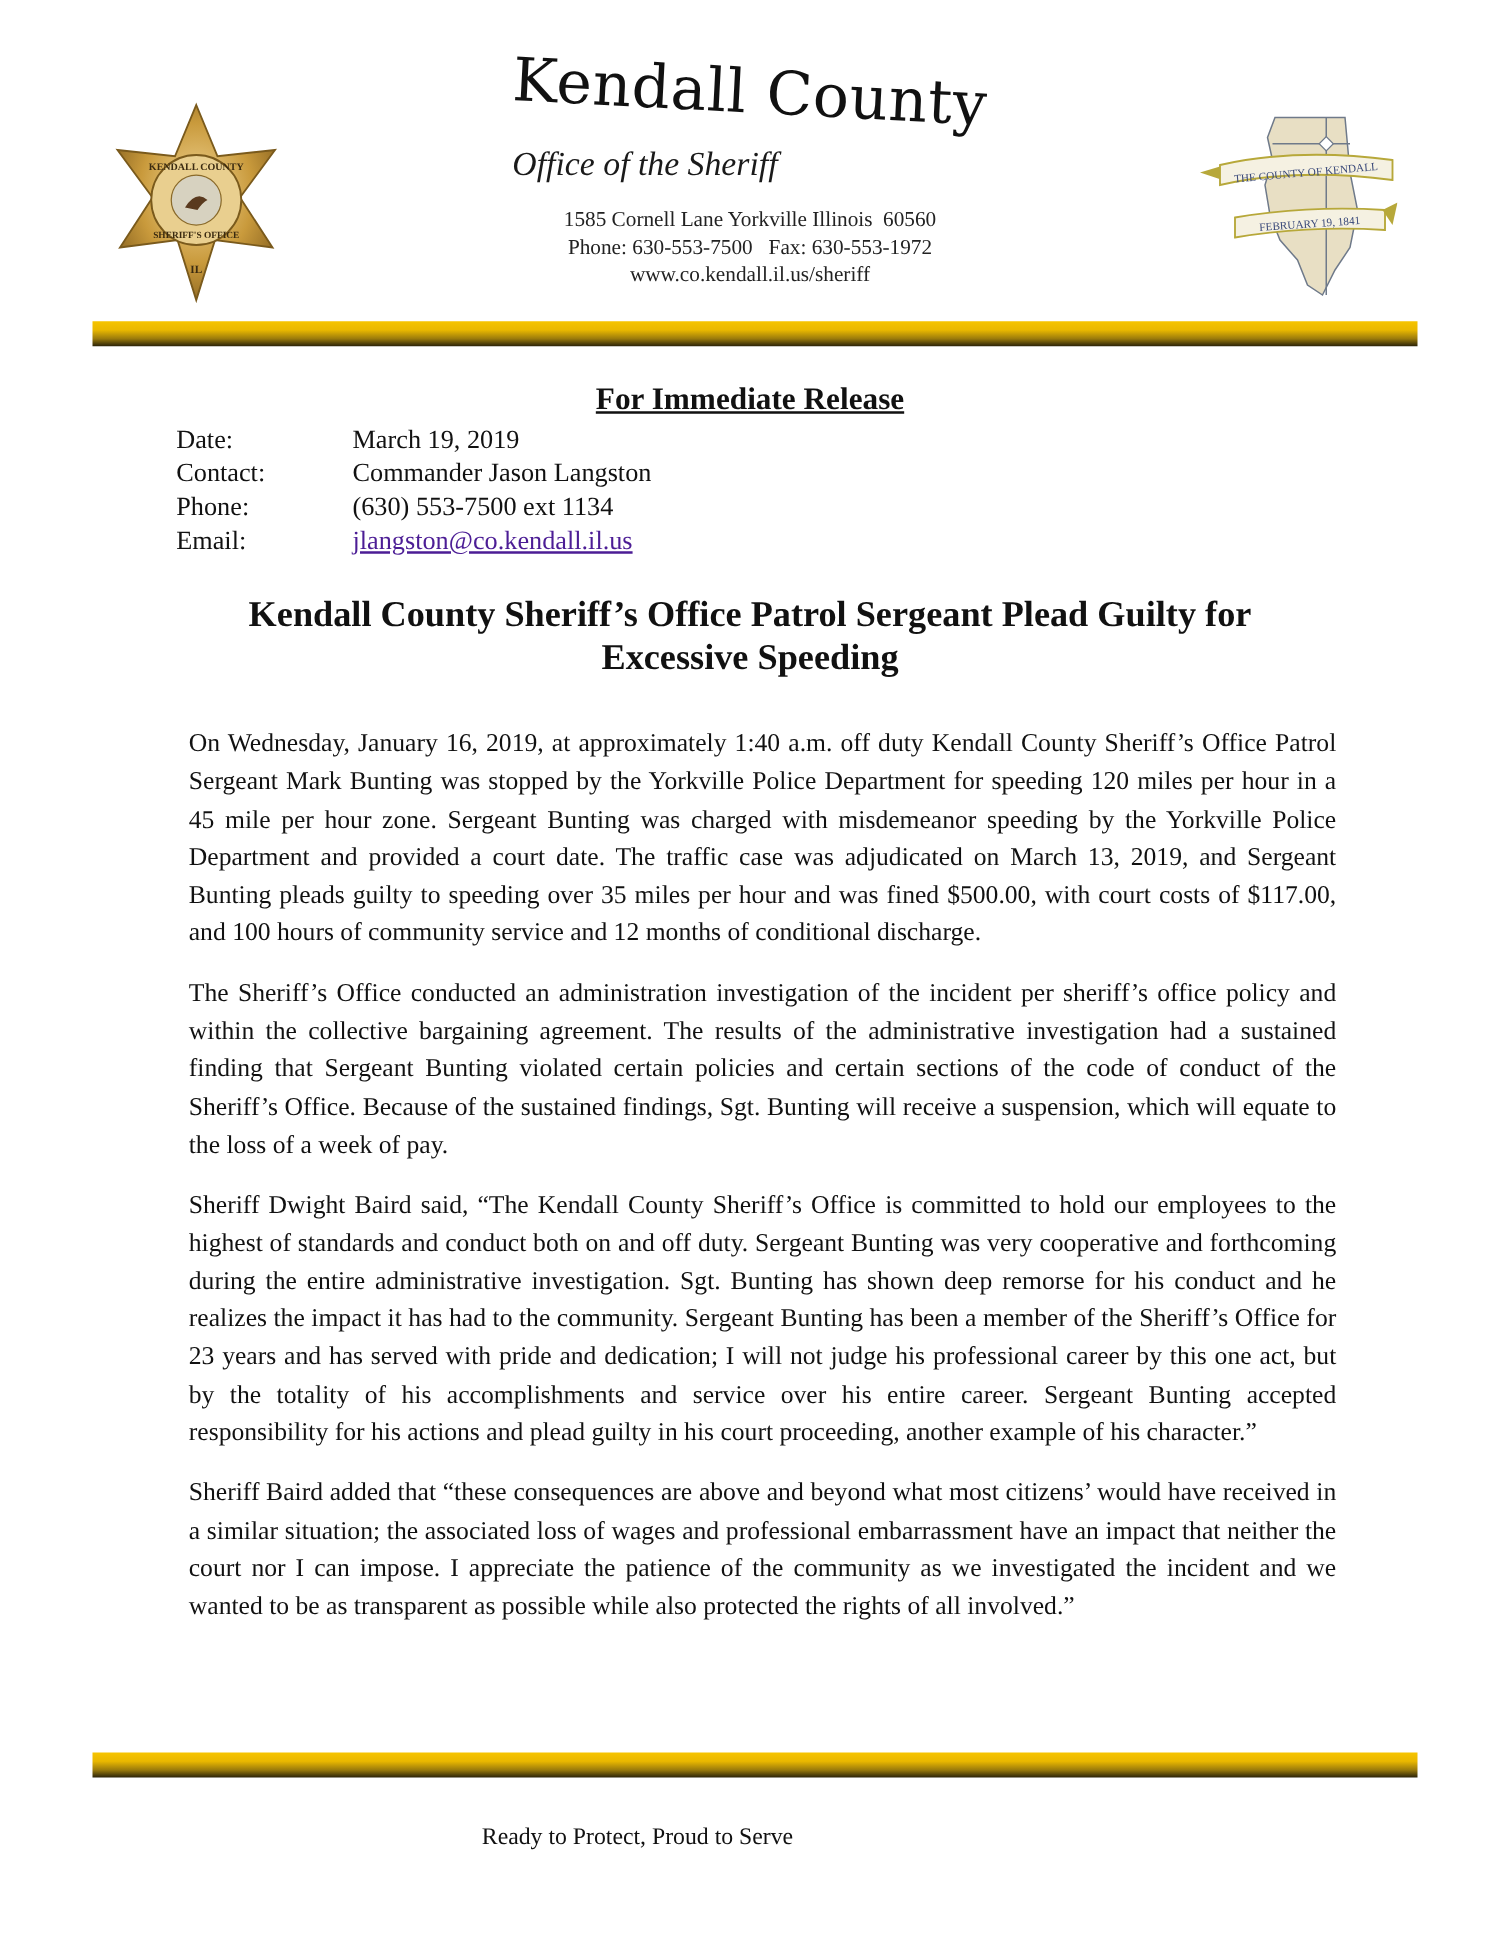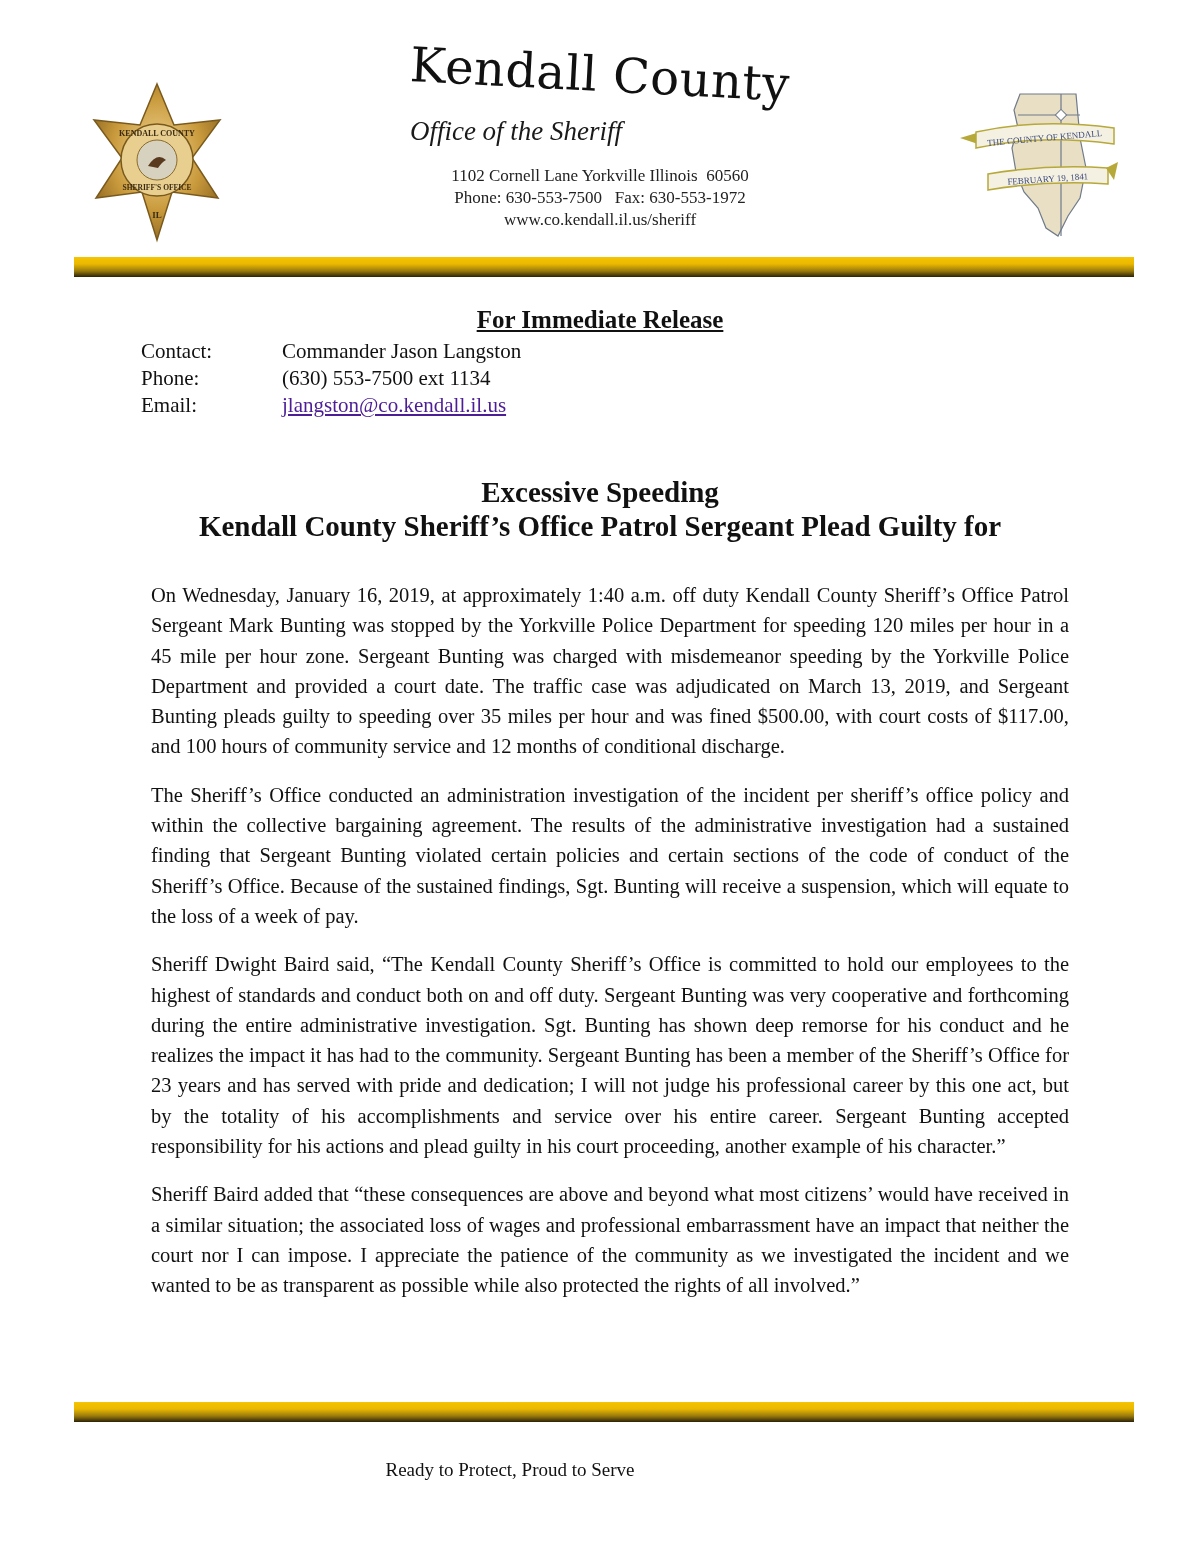--- a/index.html
+++ b/index.html
@@ -93,48 +93,52 @@
   <text x="90" y="94" text-anchor="middle" font-size="9" fill="#3b4a7a" font-family="Liberation Serif, serif" transform="rotate(-4 90 94)">FEBRUARY 19, 1841</text>
 </svg>
 
 <div class="abs title-wrap">
   <span class="title">Kendall County</span>
 </div>
 <div class="abs subtitle-wrap">
   <span class="subtitle">Office of the Sheriff</span>
 </div>
 <div class="abs contact-block">
-  <div>1102 Cornell Lane Yorkville Illinois  60560</div>
+  <div>1585 Cornell Lane Yorkville Illinois  60560</div>
   <div>Phone: 630-553-7500   Fax: 630-553-1972</div>
   <div>www.co.kendall.il.us/sheriff</div>
 </div>
 
 <div class="abs gold-bar bar-top"></div>
 
 <div class="abs release-title">For Immediate Release</div>
 <div class="abs info">
+  <div class="info-row">
+    <span class="info-label">Date:</span>
+    <span class="info-value">March 19, 2019</span>
+  </div>
   <div class="info-row">
     <span class="info-label">Contact:</span>
     <span class="info-value">Commander Jason Langston</span>
   </div>
   <div class="info-row">
     <span class="info-label">Phone:</span>
     <span class="info-value">(630) 553-7500 ext 1134</span>
   </div>
   <div class="info-row">
     <span class="info-label">Email:</span>
     <span class="info-value">
       <a>jlangston@co.kendall.il.us</a>
     </span>
   </div>
 </div>
 
 <div class="abs headline">
+  <div>Kendall County Sheriff’s Office Patrol Sergeant Plead Guilty for</div>
   <div>Excessive Speeding</div>
-  <div>Kendall County Sheriff’s Office Patrol Sergeant Plead Guilty for</div>
 </div>
 
 <div class="abs body-text">
   <p>On Wednesday, January 16, 2019, at approximately 1:40 a.m. off duty Kendall County Sheriff’s Office Patrol Sergeant Mark Bunting was stopped by the Yorkville Police Department for speeding 120 miles per hour in a 45 mile per hour zone.  Sergeant Bunting was charged with misdemeanor speeding by the Yorkville Police Department and provided a court date.  The traffic case was adjudicated on March 13, 2019, and Sergeant Bunting pleads guilty to speeding over 35 miles per hour and was fined $500.00, with court costs of $117.00, and 100 hours of community service and 12 months of conditional discharge.</p>
   <p>The Sheriff’s Office conducted an administration investigation of the incident per sheriff’s office policy and within the collective bargaining agreement.  The results of the administrative investigation had a sustained finding that Sergeant Bunting violated certain policies and certain sections of the code of conduct of the Sheriff’s Office.  Because of the sustained findings, Sgt. Bunting will receive a suspension, which will equate to the loss of a week of pay.</p>
   <p>Sheriff Dwight Baird said, “The Kendall County Sheriff’s Office is committed to hold our employees to the highest of standards and conduct both on and off duty.  Sergeant Bunting was very cooperative and forthcoming during the entire administrative investigation.  Sgt. Bunting has shown deep remorse for his conduct and he realizes the impact it has had to the community. Sergeant Bunting has been a member of the Sheriff’s Office for 23 years and has served with pride and dedication; I will not judge his professional career by this one act, but by the totality of his accomplishments and service over his entire career.  Sergeant Bunting accepted responsibility for his actions and plead guilty in his court proceeding, another example of his character.”</p>
   <p>Sheriff Baird added that “these consequences are above and beyond what most citizens’ would have received in a similar situation; the associated loss of wages and professional embarrassment have an impact that neither the court nor I can impose. I appreciate the patience of the community as we investigated the incident and we wanted to be as transparent as possible while also protected the rights of all involved.”</p>
 </div>
 
 <div class="abs gold-bar bar-bottom"></div>

